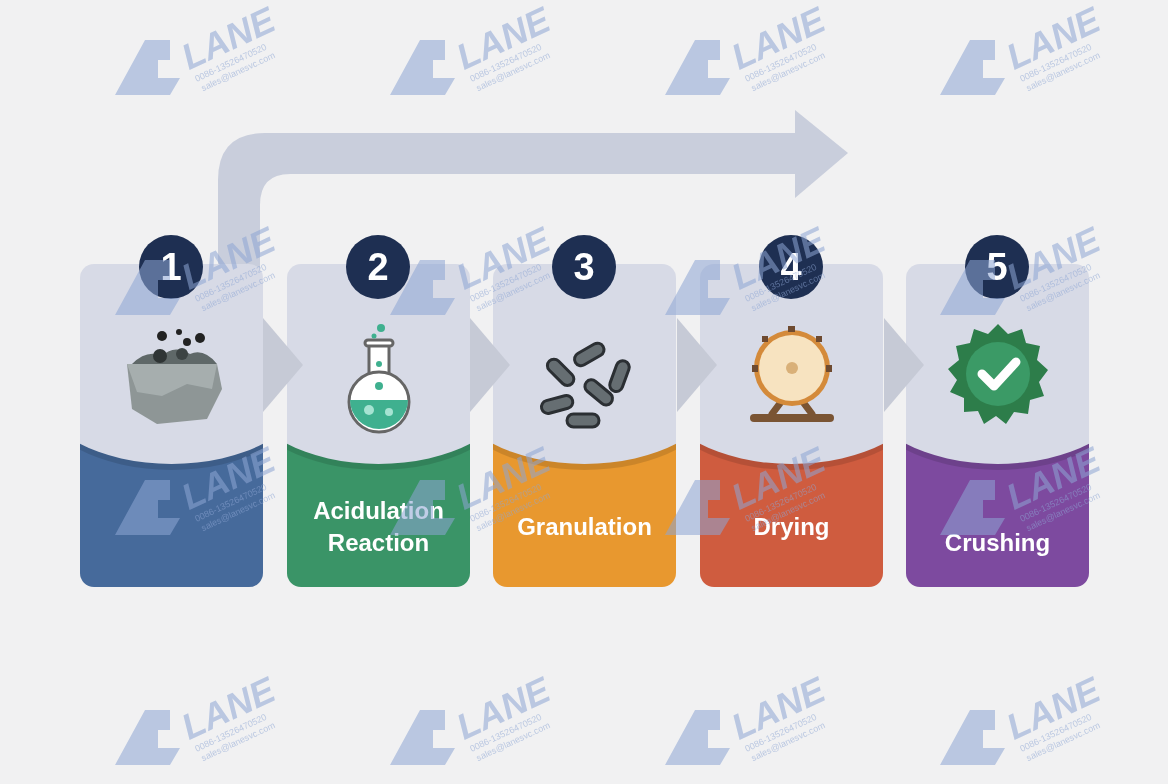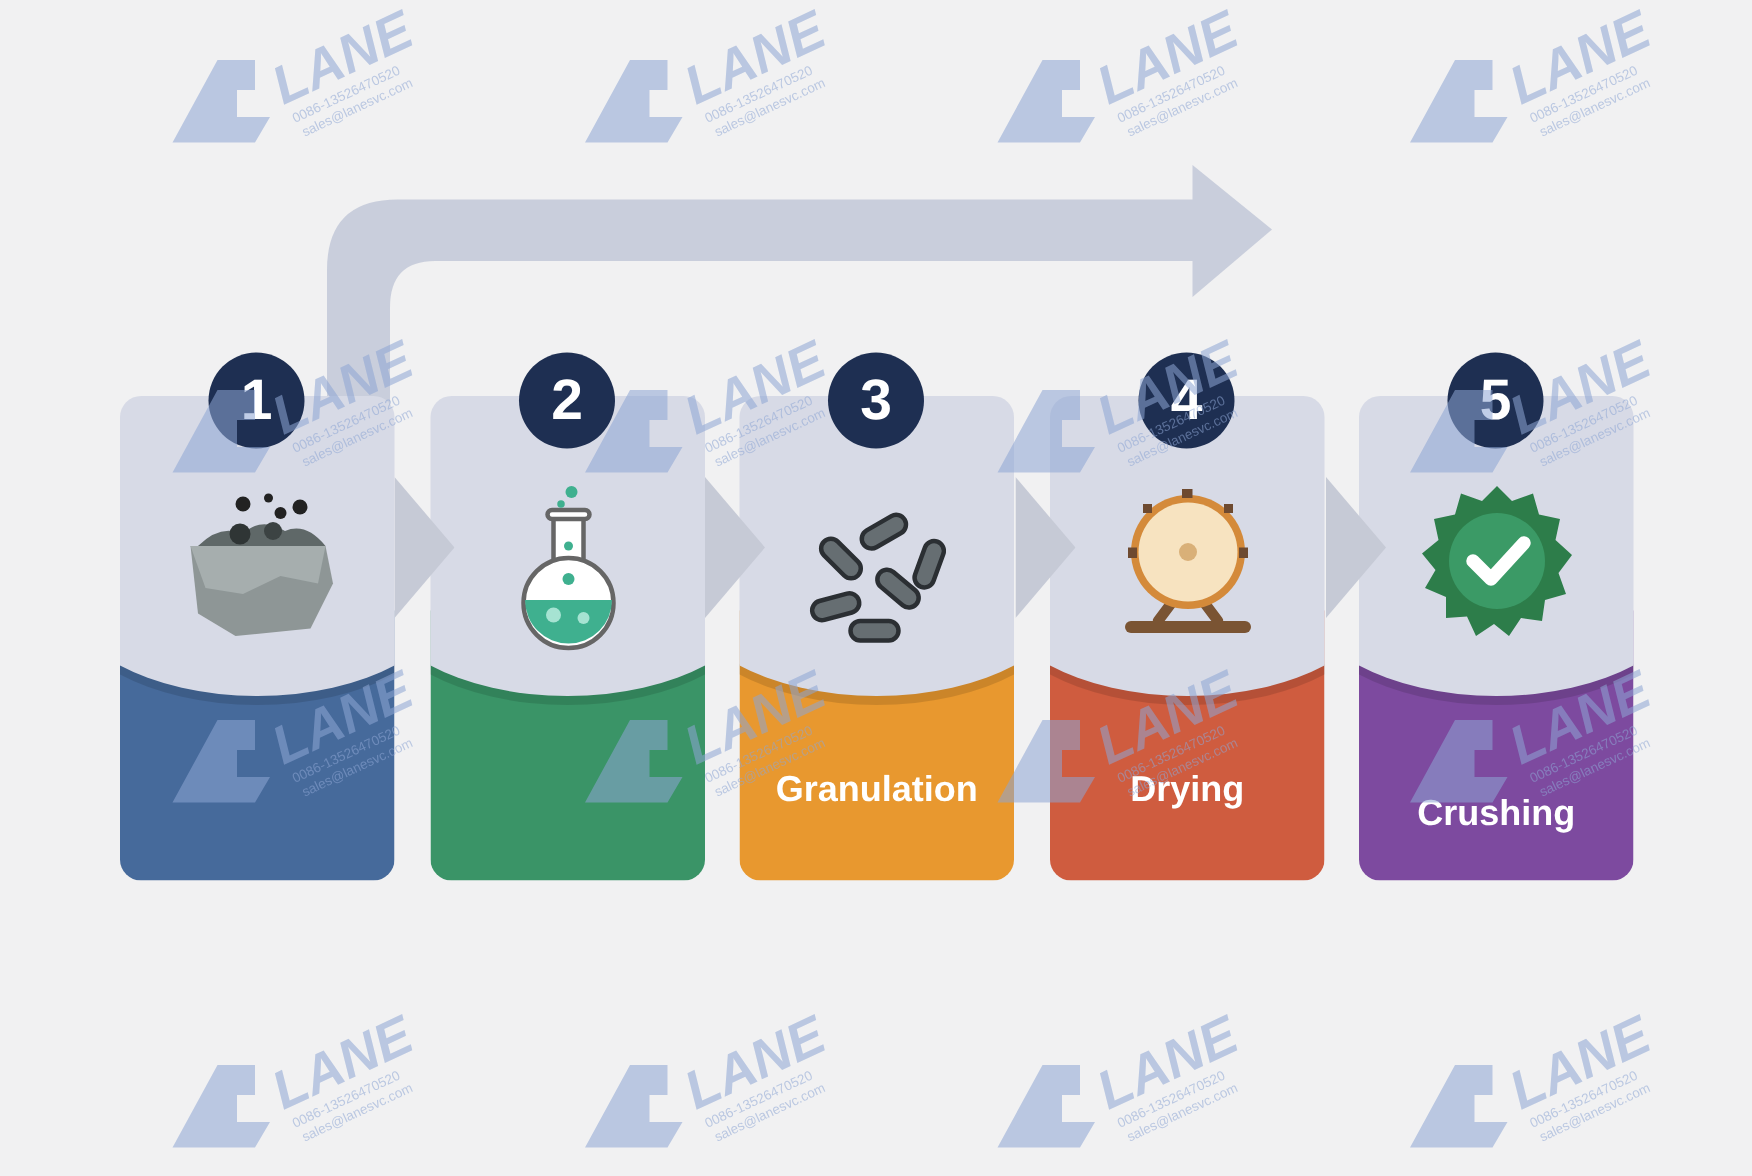--- a/index.html
+++ b/index.html
@@ -60,20 +60,23 @@
     <rect x="46" y="26" width="28" height="6" rx="3" fill="#fff" stroke="#666" stroke-width="3"></rect>
     <circle cx="60" cy="88" r="30" fill="#fff" stroke="#666" stroke-width="3"></circle>
     <path d="M31 86 A29 29 0 0 0 89 86 Z" fill="#3fb08f"></path>
     <circle cx="50" cy="96" r="5" fill="#a6e3d2"></circle>
       <circle cx="70" cy="98" r="4" fill="#a6e3d2"></circle>
     <circle cx="60" cy="72" r="4" fill="#3fb08f"></circle>
       <circle cx="60" cy="50" r="3" fill="#3fb08f"></circle>
       <circle cx="62" cy="14" r="4" fill="#3fb08f"></circle>
       <circle cx="55" cy="22" r="2.5" fill="#3fb08f"></circle>
   </svg>
+  <div class="label">
+    <div><span>Acidulation</span><br><span>Reaction</span></div>
+  </div>
 </div>
 <div class="badge" style="left:346px">2</div>
 
 <div class="card" style="left:493px">
   <div class="bottom" style="background:#e8982f"></div>
   <div class="bowl"></div>
   <svg class="icon" viewBox="0 0 120 120">
     <g fill="#666e72" stroke="#2b2f33" stroke-width="3">
       <rect x="20" y="52" width="32" height="13" rx="6.5" transform="rotate(45 36 58)"></rect>
       <rect x="48" y="34" width="32" height="13" rx="6.5" transform="rotate(-30 64 40)"></rect>

